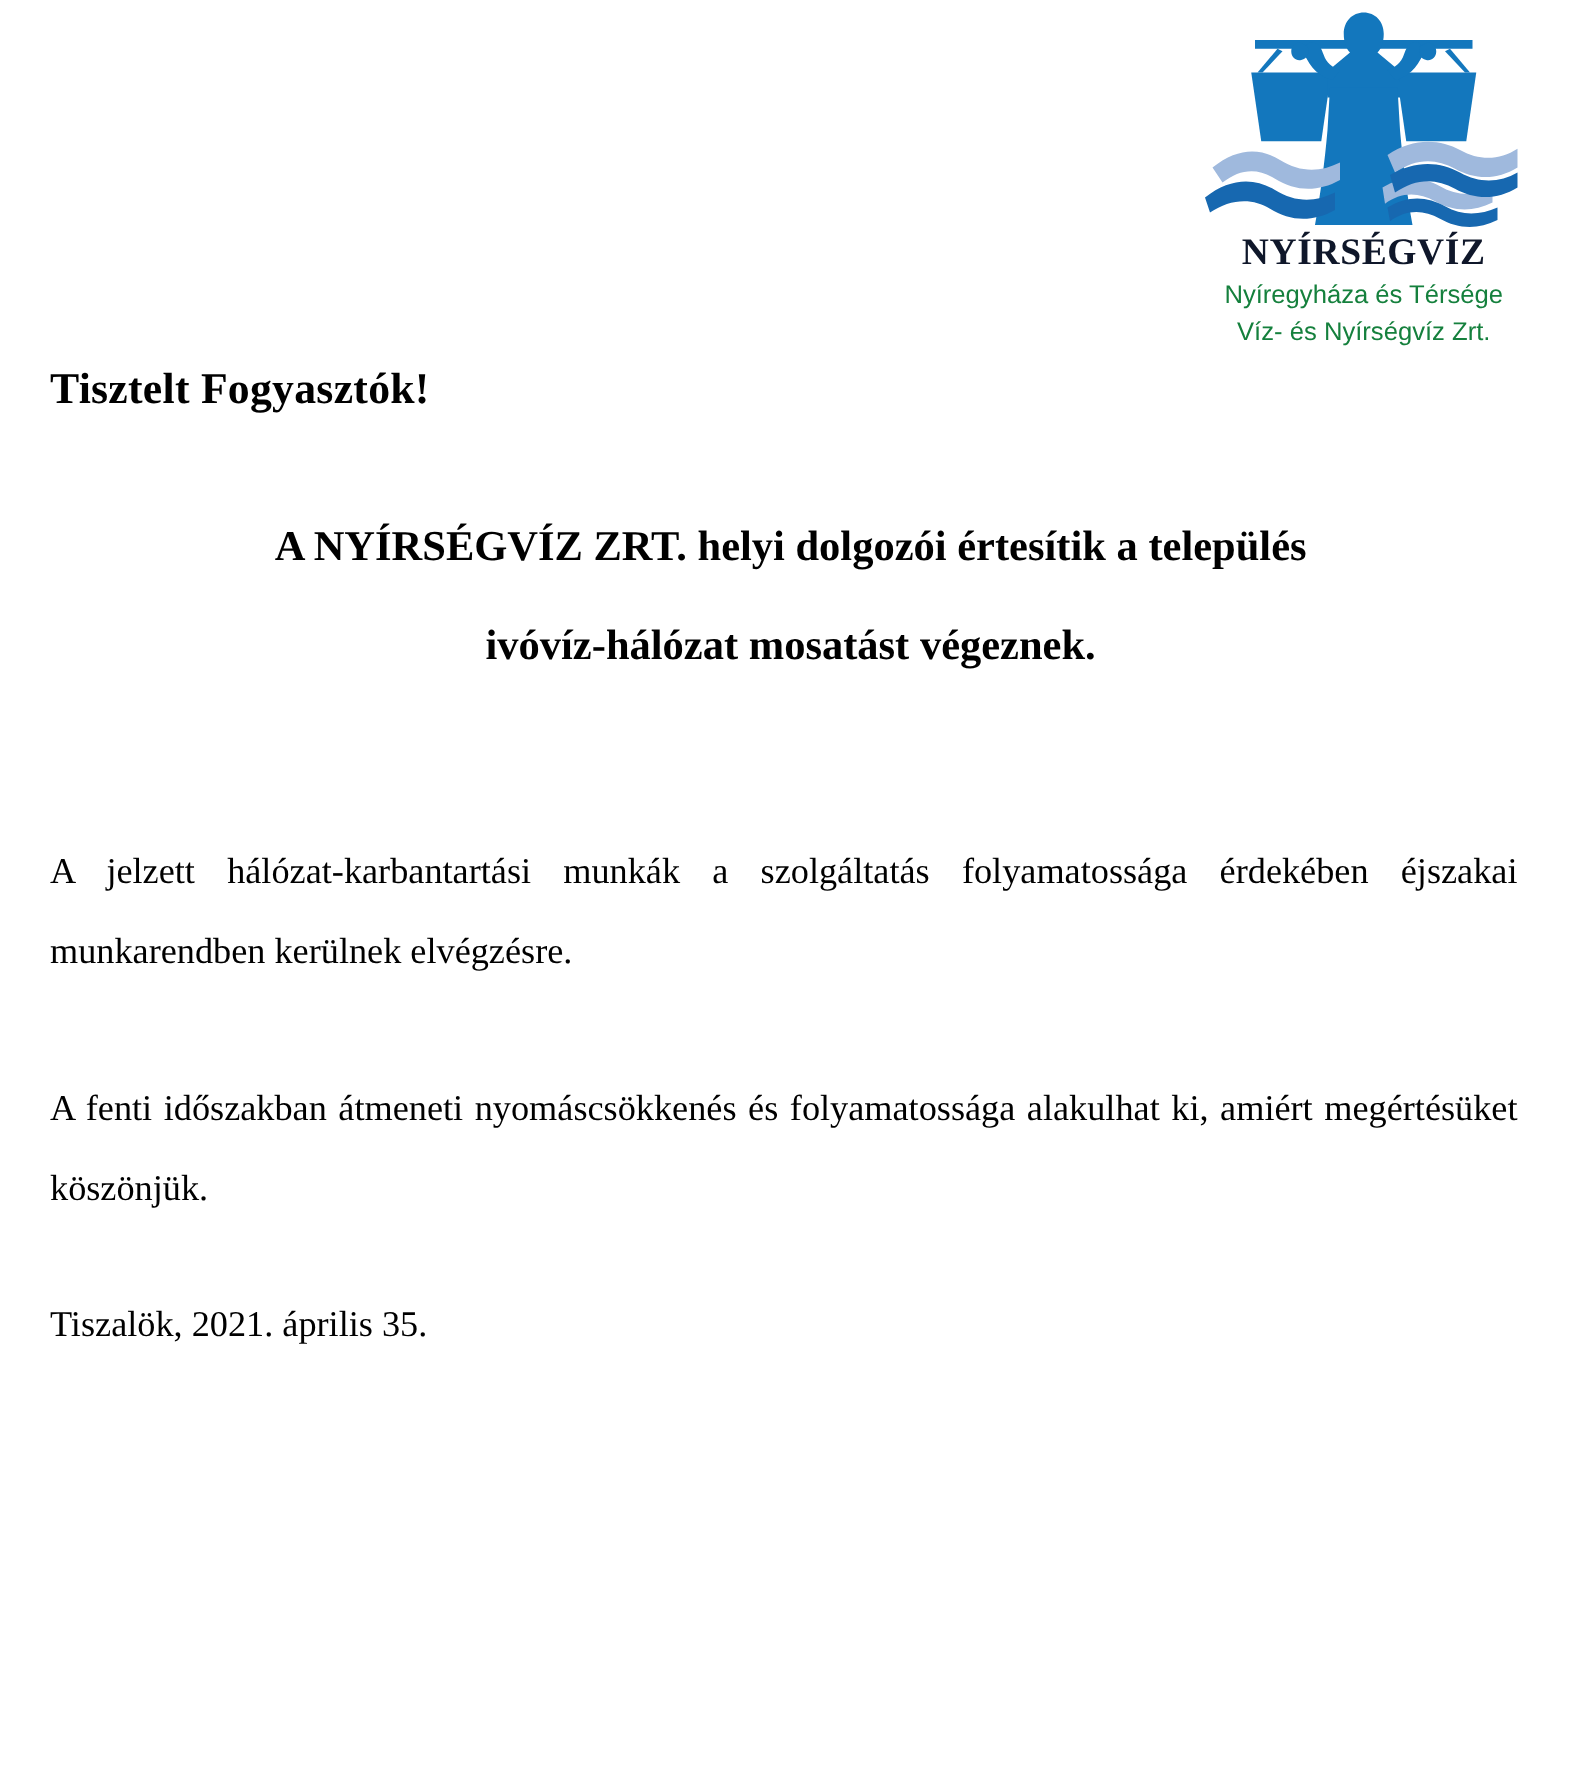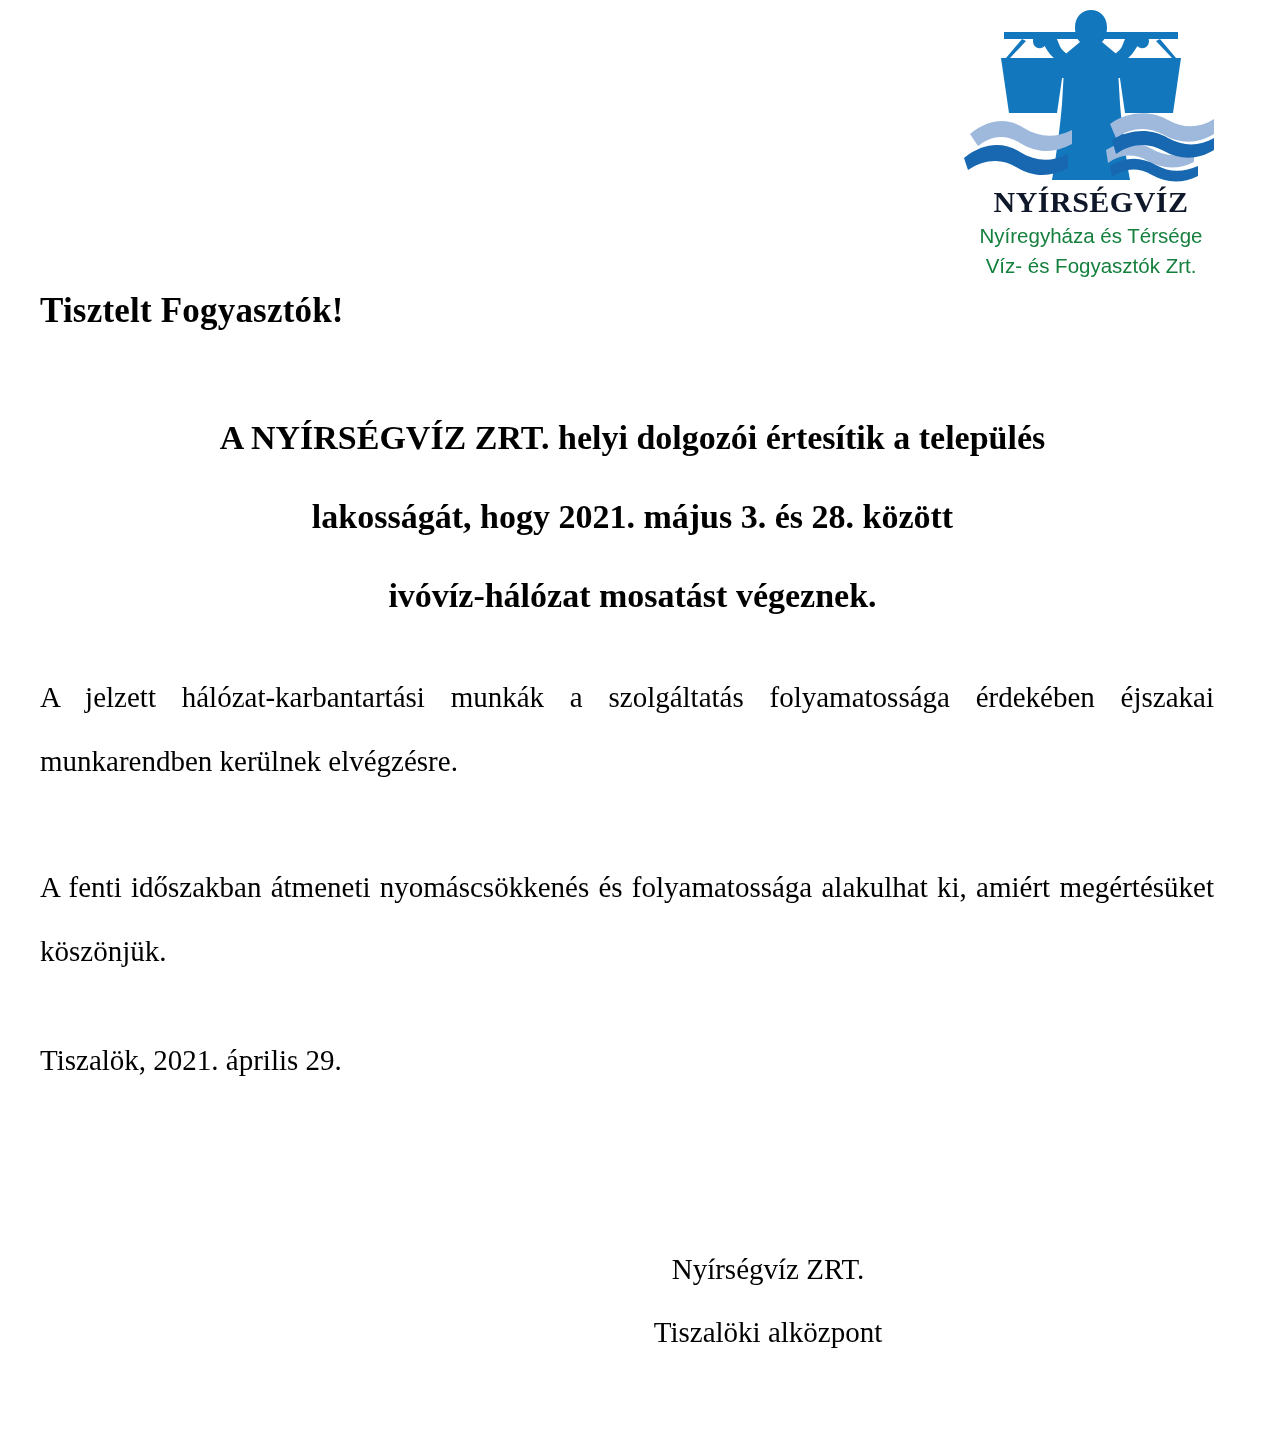--- a/index.html
+++ b/index.html
@@ -210,36 +210,31 @@
       <path d="M150 158
                C166 148 182 149 196 157
                C210 165 224 164 238 158
                L238 168
                C222 176 206 175 192 167
                C178 159 164 160 152 169 Z" fill="#1768b0"></path>
     </svg>
 
     <span class="logo-wordmark">NYÍRSÉGVÍZ</span>
     <span class="logo-tagline">Nyíregyháza és Térsége</span>
-    <span class="logo-tagline">Víz- és Fogyasztók Zrt.</span>
+    <span class="logo-tagline">Víz- és Nyírségvíz Zrt.</span>
   </div>
 
   <div class="salutation">Tisztelt Fogyasztók!</div>
 
   <div class="headline">
     <span class="hl-line">A NYÍRSÉGVÍZ ZRT. helyi dolgozói értesítik a település</span>
-    <span class="hl-line">lakosságát, hogy 2021. május 3. és 28. között</span>
     <span class="hl-line">ivóvíz-hálózat mosatást végeznek.</span>
   </div>
 
   <div class="body-text">
     <p>A jelzett hálózat-karbantartási munkák a szolgáltatás folyamatossága érdekében éjszakai munkarendben kerülnek elvégzésre.</p>
     <p>A fenti időszakban átmeneti nyomáscsökkenés és folyamatossága alakulhat ki, amiért megértésüket köszönjük.</p>
   </div>
 
-  <div class="dateline">Tiszalök, 2021. április 29.</div>
-
-  <div class="signature">
-    <span>Nyírségvíz ZRT.</span>
-    <span>Tiszalöki alközpont</span>
-  </div>
+  <div class="dateline">Tiszalök, 2021. április 35.</div>
+
 
 </div>
 
 </body></html>

